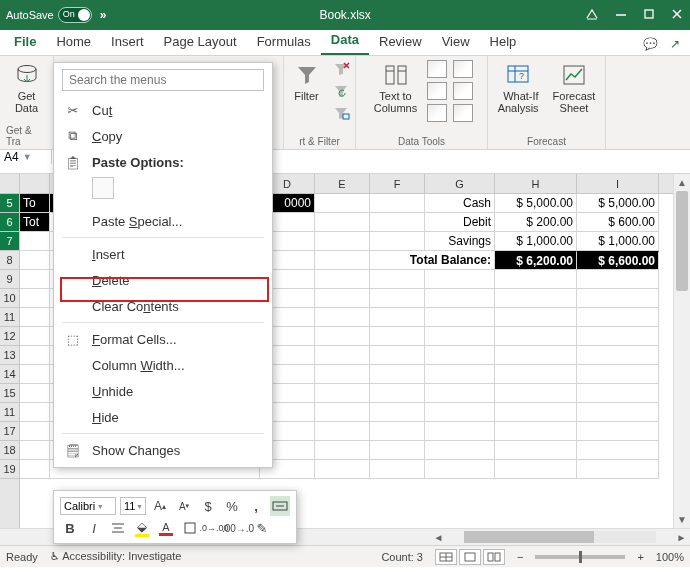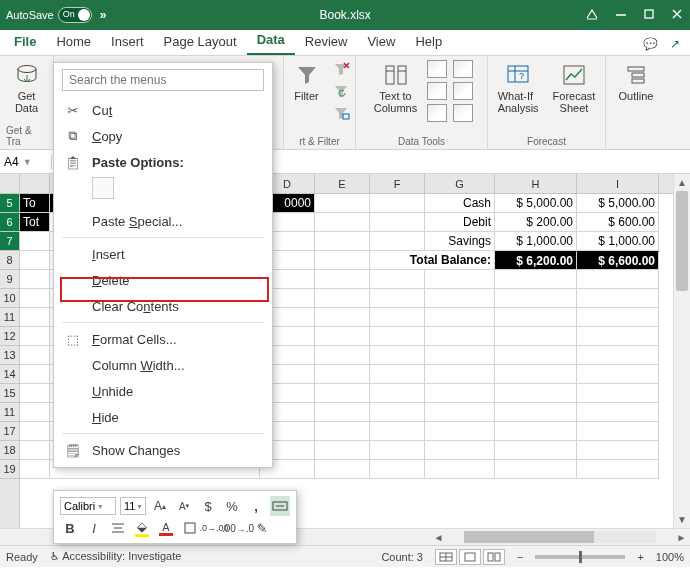--- a/index.html
+++ b/index.html
@@ -28,21 +28,21 @@
   .rgroup { border-right: 1px solid #d9d9d9; display: flex; flex-direction: column; align-items: center; justify-content: space-between; padding: 4px 6px 2px; }
   .rgroup .label { font-size: 10px; color: #666; padding-top: 2px; }
   .rgroup .controls { display: flex; align-items: flex-start; gap: 6px; flex: 1; }
   .rbigbtn { display: flex; flex-direction: column; align-items: center; justify-content: center; gap: 2px; padding: 2px 4px; font-size: 11px; color: #333; }
   .rbigbtn .ico { width: 28px; height: 26px; display: flex; align-items: center; justify-content: center; }
   .rsmallcol { display:flex; flex-direction: column; gap:4px; align-items:center; }
   .rsmall { width:20px; height:18px; display:flex; align-items:center; justify-content:center; }
   .placeholder-ico { width:100%; height:100%; border:1px solid #999; background:linear-gradient(135deg,#eaeaea 0,#fff 60%); }
 
   
-  .formularow { height: 24px; display: flex; align-items: center; border-bottom: 1px solid #d4d4d4; }
+  .formularow { height: 24px; display: flex; align-items: flex-start; border-bottom: 1px solid #d4d4d4; }
   .namebox { width: 52px; border-right: 1px solid #d4d4d4; display: flex; align-items: center; padding: 0 4px; font-size: 12px; gap: 4px; }
   .namebox .dd { color: #888; font-size: 9px; }
   .formulabar { flex: 1; }
 
   
   .gridarea { position: relative; height: 354px; display: flex; }
   .rowhdrs { width: 20px; background: #e6e6e6; border-right: 1px solid #c6c6c6; }
   .rowhdr { height: 19px; border-bottom: 1px solid #c6c6c6; display:flex; align-items:center; justify-content:center; font-size:11px; color:#333; }
   .rowhdr.sel { background: #0f7b46; color:#fff; }
   .colhdrs { height: 20px; display: flex; border-bottom: 1px solid #c6c6c6; background:#e6e6e6; }
@@ -127,20 +127,21 @@
           <line x1="11" y1="3" x2="3" y2="11" stroke="#fff" stroke-width="1.5"></line>
         </svg></span>
   </div>
 </div>
 
 <div class="menubar">
   <div class="menutab file">File</div>
   <div class="menutab">Home</div>
   <div class="menutab">Insert</div>
   <div class="menutab">Page Layout</div>
+  <div class="menutab">Formulas</div>
   <div class="menutab active">Data</div>
   <div class="menutab">Review</div>
   <div class="menutab">View</div>
   <div class="menutab">Help</div>
   <div class="menuspacer"></div>
   <div class="menuicon">💬</div>
   <div class="menuicon">↗</div>
 </div>
 
 <div class="ribbon">
@@ -245,50 +246,38 @@
     <div class="controls">
       <div class="rbigbtn">
         <span class="ico">
             <svg width="26" height="24">
               <rect x="3" y="3" width="20" height="16" fill="none" stroke="#0a63b5"></rect>
               <line x1="3" y1="8" x2="23" y2="8" stroke="#0a63b5"></line>
               <line x1="10" y1="3" x2="10" y2="19" stroke="#0a63b5"></line>
               <text x="14" y="16" font-size="9" fill="#0a63b5">?</text>
             </svg>
           </span>
-        <span style="white-space:pre-line;text-align:left">What-If
+        <span style="white-space:pre-line;text-align:right">What-If
 Analysis</span>
       </div>
       <div class="rbigbtn">
         <span class="ico">
             <svg width="26" height="24">
               <rect x="3" y="3" width="20" height="18" fill="none" stroke="#555"></rect>
               <polyline points="5,17 10,11 14,14 21,6" fill="none" stroke="#1f8a4c" stroke-width="1.5"></polyline>
             </svg>
           </span>
         <span style="white-space:pre-line;text-align:center">Forecast
 Sheet</span>
       </div>
     </div>
     <div class="label">Forecast</div>
   </div>
 
   <div class="rgroup" style="width:60px;border-right:none">
-    <div class="controls">
-      <div class="rbigbtn">
-        <span class="ico">
-            <svg width="26" height="24">
-              <rect x="5" y="4" width="16" height="4" fill="none" stroke="#555"></rect>
-              <rect x="9" y="10" width="12" height="4" fill="none" stroke="#555"></rect>
-              <rect x="9" y="16" width="12" height="4" fill="none" stroke="#555"></rect>
-            </svg>
-          </span>
-        <span>Outline</span>
-      </div>
-    </div>
     <div class="label">&nbsp;</div>
   </div>
 </div>
 
 <div class="formularow">
   <div class="namebox">
     <span>A4</span>
     <span class="dd">▼</span>
   </div>
   <div class="formulabar"></div>

